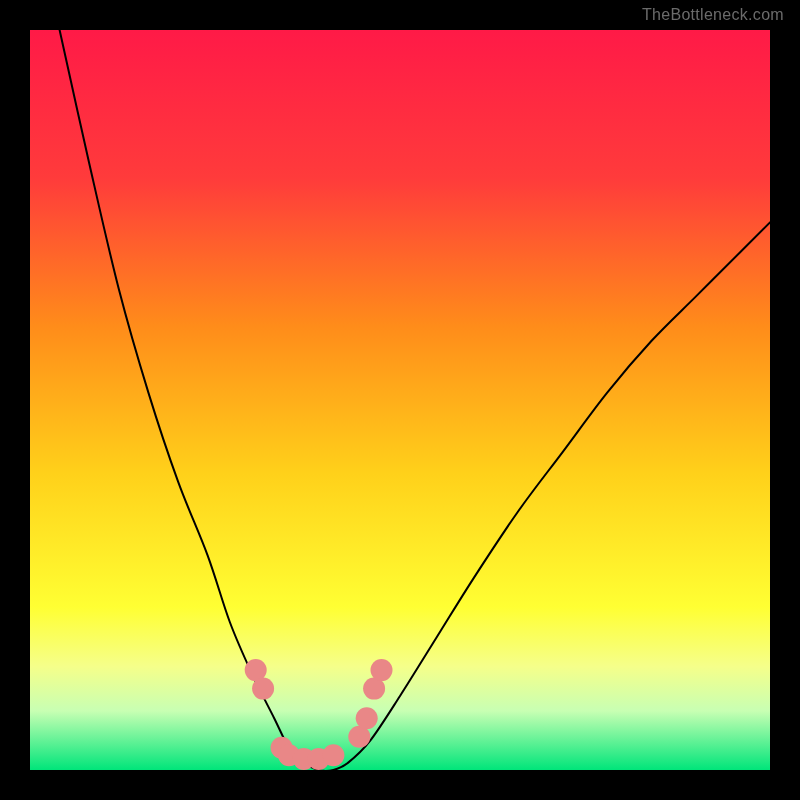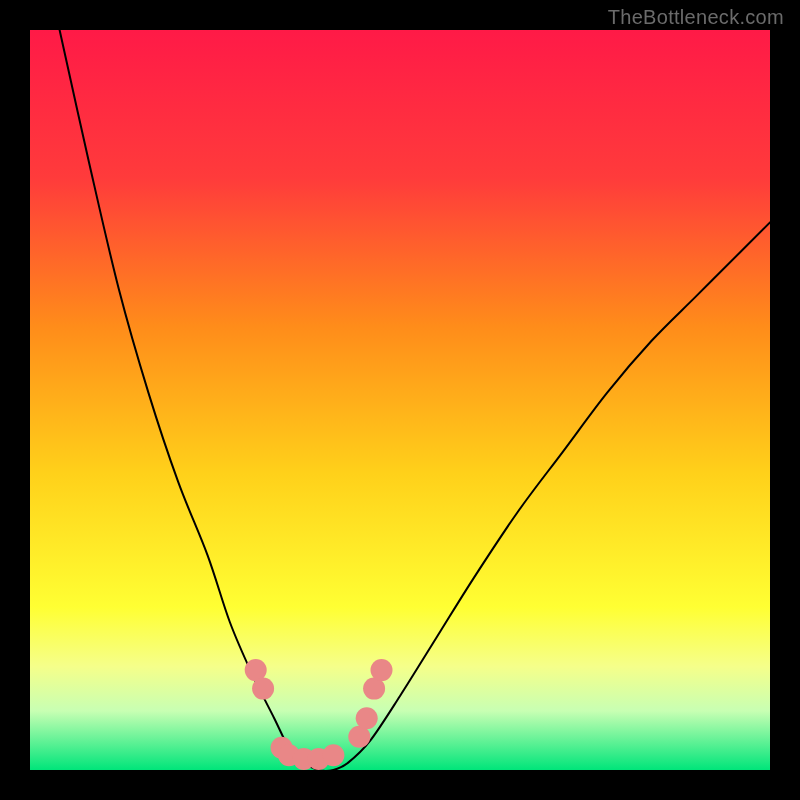--- a/index.html
+++ b/index.html
@@ -25,21 +25,21 @@
     left: 30px;
     width: 740px;
     height: 740px;
     overflow: hidden;
   }
   .watermark {
     position: absolute;
     top: 6px;
     right: 16px;
     color: #6b6b6b;
-    font-size: 20px;
+    font-size: 16px;
     font-weight: 500;
     letter-spacing: 0.3px;
   }
   svg {
     display: block;
   }
 </style>
 </head>
 <body>
 

